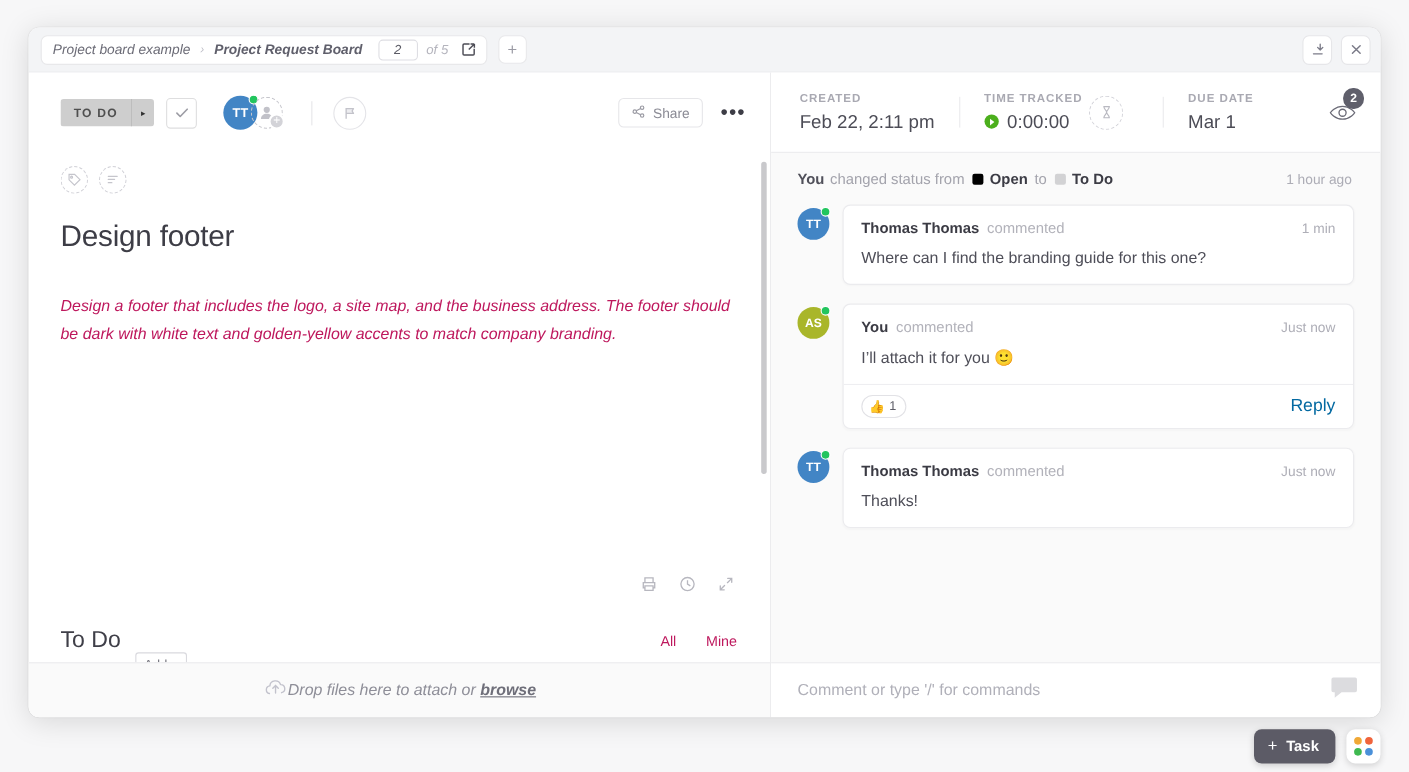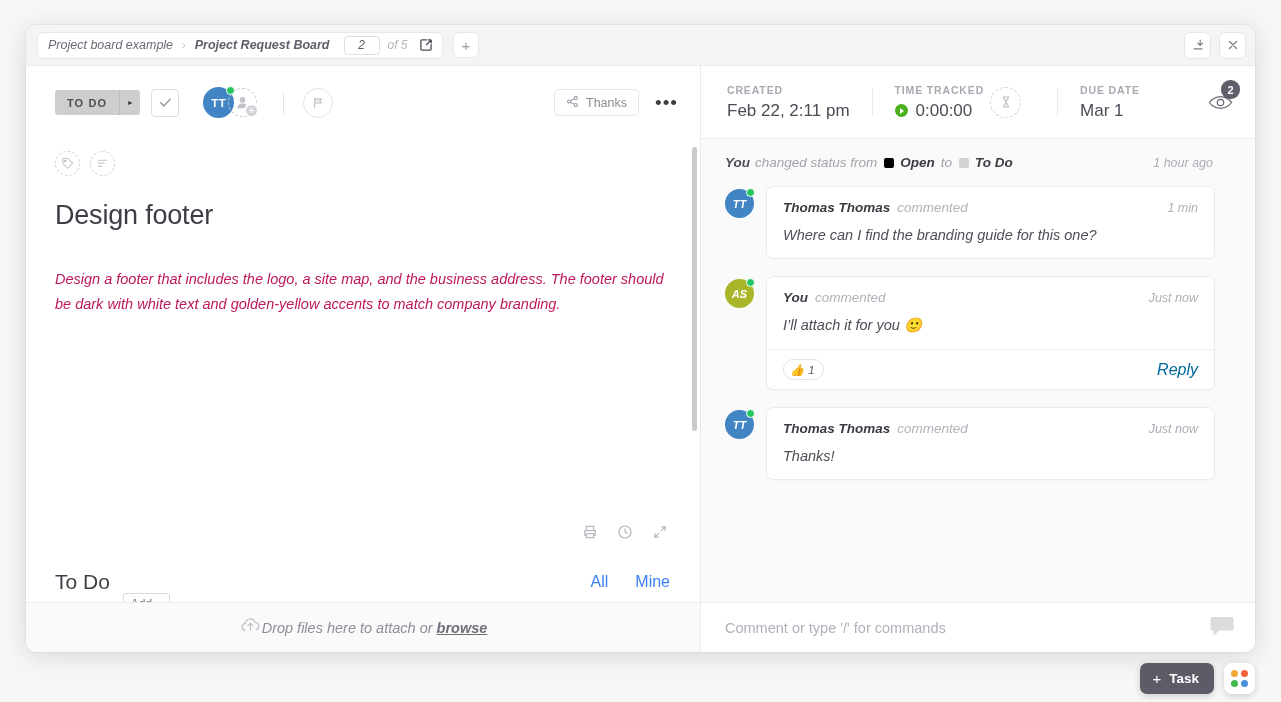--- a/index.html
+++ b/index.html
@@ -282,21 +282,21 @@
     padding: 0 7px;
     font-size: 12px;
     color: #76767f;
     display: flex; align-items: center; gap: 6px;
     background: #fff;
     margin-top: 44px;
   }
   .add-btn .caret { font-size: 7px; color: #76767f; }
   .todo-filters {
     margin-left: auto; display: flex; gap: 27px;
-    font-size: 16px; color: #3b82f6;
+    font-size: 13px; color: #be185d;
   }
 
   
   .dropzone {
     height: 50px;
     border-top: 1px solid #ececee;
     background: #fafafa;
     display: flex; align-items: center; justify-content: center;
     flex: 0 0 50px;
   }
@@ -367,24 +367,23 @@
     color: #fff;
     font-size: 11px;
     font-weight: 600;
     display: flex; align-items: center; justify-content: center;
     padding: 0 4px;
   }
 
   
   .feed {
     flex: 1;
-    padding: 16px 40px 0 24px;
+    padding: 16px 24px 0 24px;
     overflow: hidden;
     min-height: 0;
-    font-style: italic;
   }
   .status-change {
     display: flex; align-items: center;
     font-size: 13.5px;
     padding: 0 2px 0 0;
     margin-bottom: 16px;
     color: #a3a3ac;
   }
   .status-change b { color: #50505a; font-weight: 600; margin-right: 5px; }
   .sq {
@@ -572,21 +571,21 @@
         <div class="toolbar-right">
           <div class="share-btn">
             <span>
               <svg width="13" height="13" viewBox="0 0 16 16" fill="none" stroke="#9a9aa3" stroke-width="1.3">
                 <circle cx="12" cy="3.6" r="1.9"></circle>
                   <circle cx="3.8" cy="8" r="1.9"></circle>
                   <circle cx="12" cy="12.4" r="1.9"></circle>
                 <path d="M5.5 7.1 10.3 4.5M5.5 8.9l4.8 2.6"></path>
               </svg>
             </span>
-            <span>Thanks</span>
+            <span>Share</span>
           </div>
           <div class="dots-btn">•••</div>
         </div>
       </div>
 
       <div class="left-content">
         <div class="chip-row">
           <div class="dash-chip">
             <svg width="13" height="13" viewBox="0 0 16 16" fill="none" stroke="#c5c5cc" stroke-width="1.3">
               <path d="M8.4 1.8H2.2v6.2l6 6 6.2-6.2z"></path>

